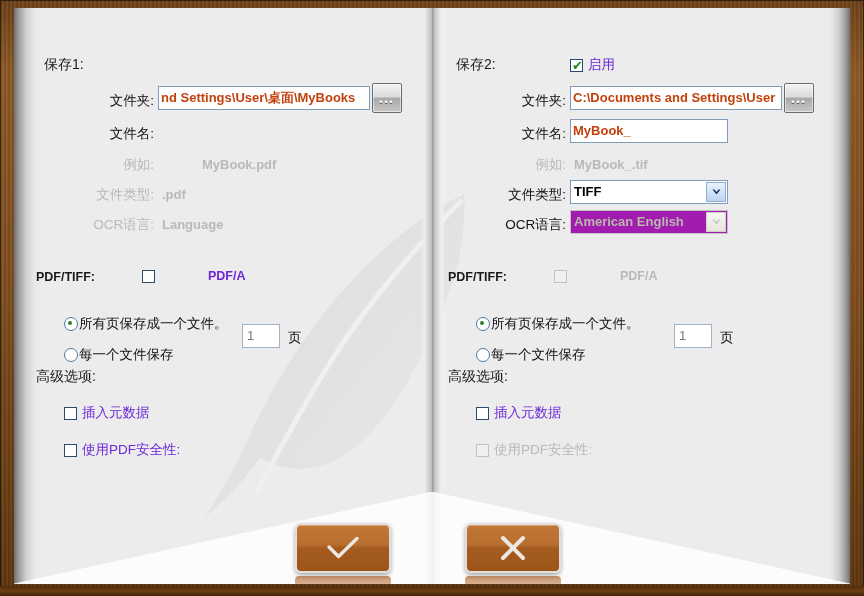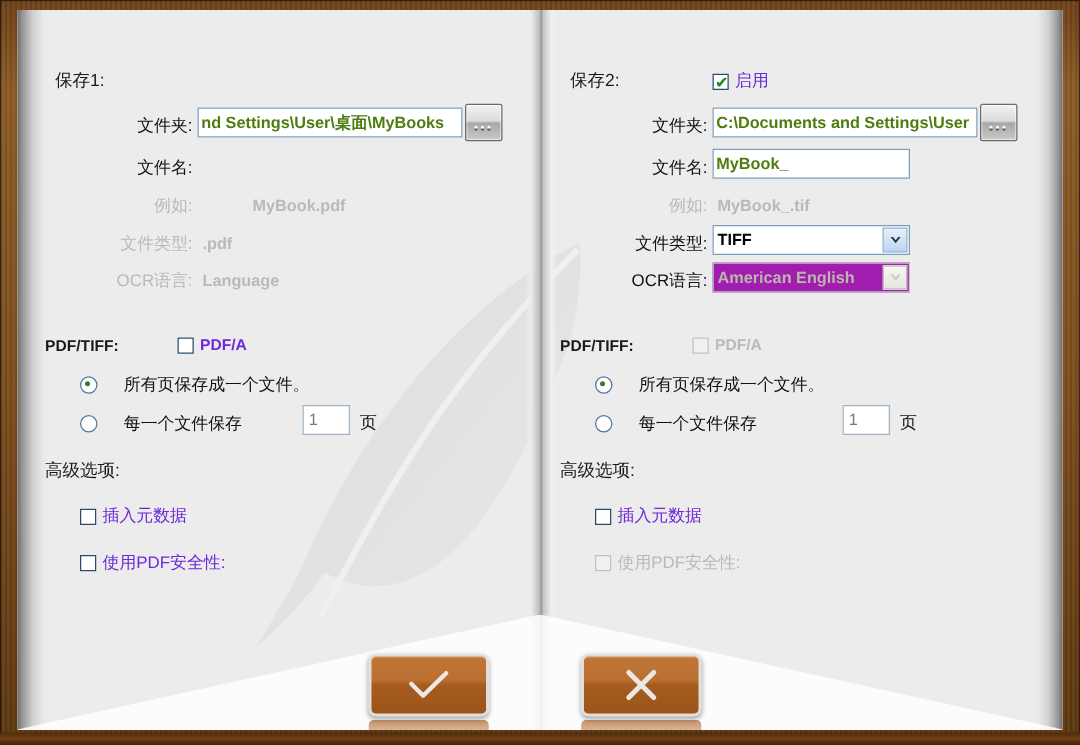--- a/index.html
+++ b/index.html
@@ -123,21 +123,21 @@
 
   
   .textbox {
     position:absolute;
     box-sizing: border-box;
     background: #fff;
     border: 1px solid #7f9db9;
     font-family: "Liberation Sans", sans-serif;
     font-size: 13px;
     font-weight: bold;
-    color: #4d7c0f;
+    color: #c2410c;
     padding: 0 2px;
     line-height: 22px;
     height: 24px;
     overflow: hidden;
     white-space: nowrap;
   }
   .textbox.small {
     font-weight: normal;
     color:#7a7a7a;
     border:1px solid #9fb3c6;
@@ -201,25 +201,25 @@
     width:13px; height:13px; box-sizing:border-box;
     border:1px solid #2c4a6e; background:#fff;
     position:relative; flex:none;
   }
   .cbox.disabled { border:1px solid #c2c2c2; background:#f0f0f0; }
   .cbox .tick {
     position:absolute; left:1px; top:-1px;
     color:#1a8a1a; font-size:13px; font-weight:bold; line-height:13px;
   }
   .cblabel { font-size:13.5px; color:#6d28d9; }
-  .cblabel.bold { font-weight:bold; font-size:12.5px; }
+  .cblabel.bold { font-weight:bold; font-size:12.5px;margin-left:48px; }
   .cblabel.disabled { color:#b9b9ba; }
 
   
-  .rbwrap { position:absolute; display:flex; align-items:center; gap:21px; white-space:nowrap; }
+  .rbwrap { position:absolute; display:flex; align-items:center; gap:1px; white-space:nowrap;margin-top:16px; }
   .rbox {
     width:12px; height:12px; border-radius:50%;
     border:1px solid #51789f; background:#fff;
     position:relative; flex:none;
   }
   .rbox .dot {
     position:absolute; left:3px; top:3px; width:4px; height:4px;
     border-radius:50%; background:#2d7d2d;
   }
   .rblabel { font-size:13.5px; color:#111; }

